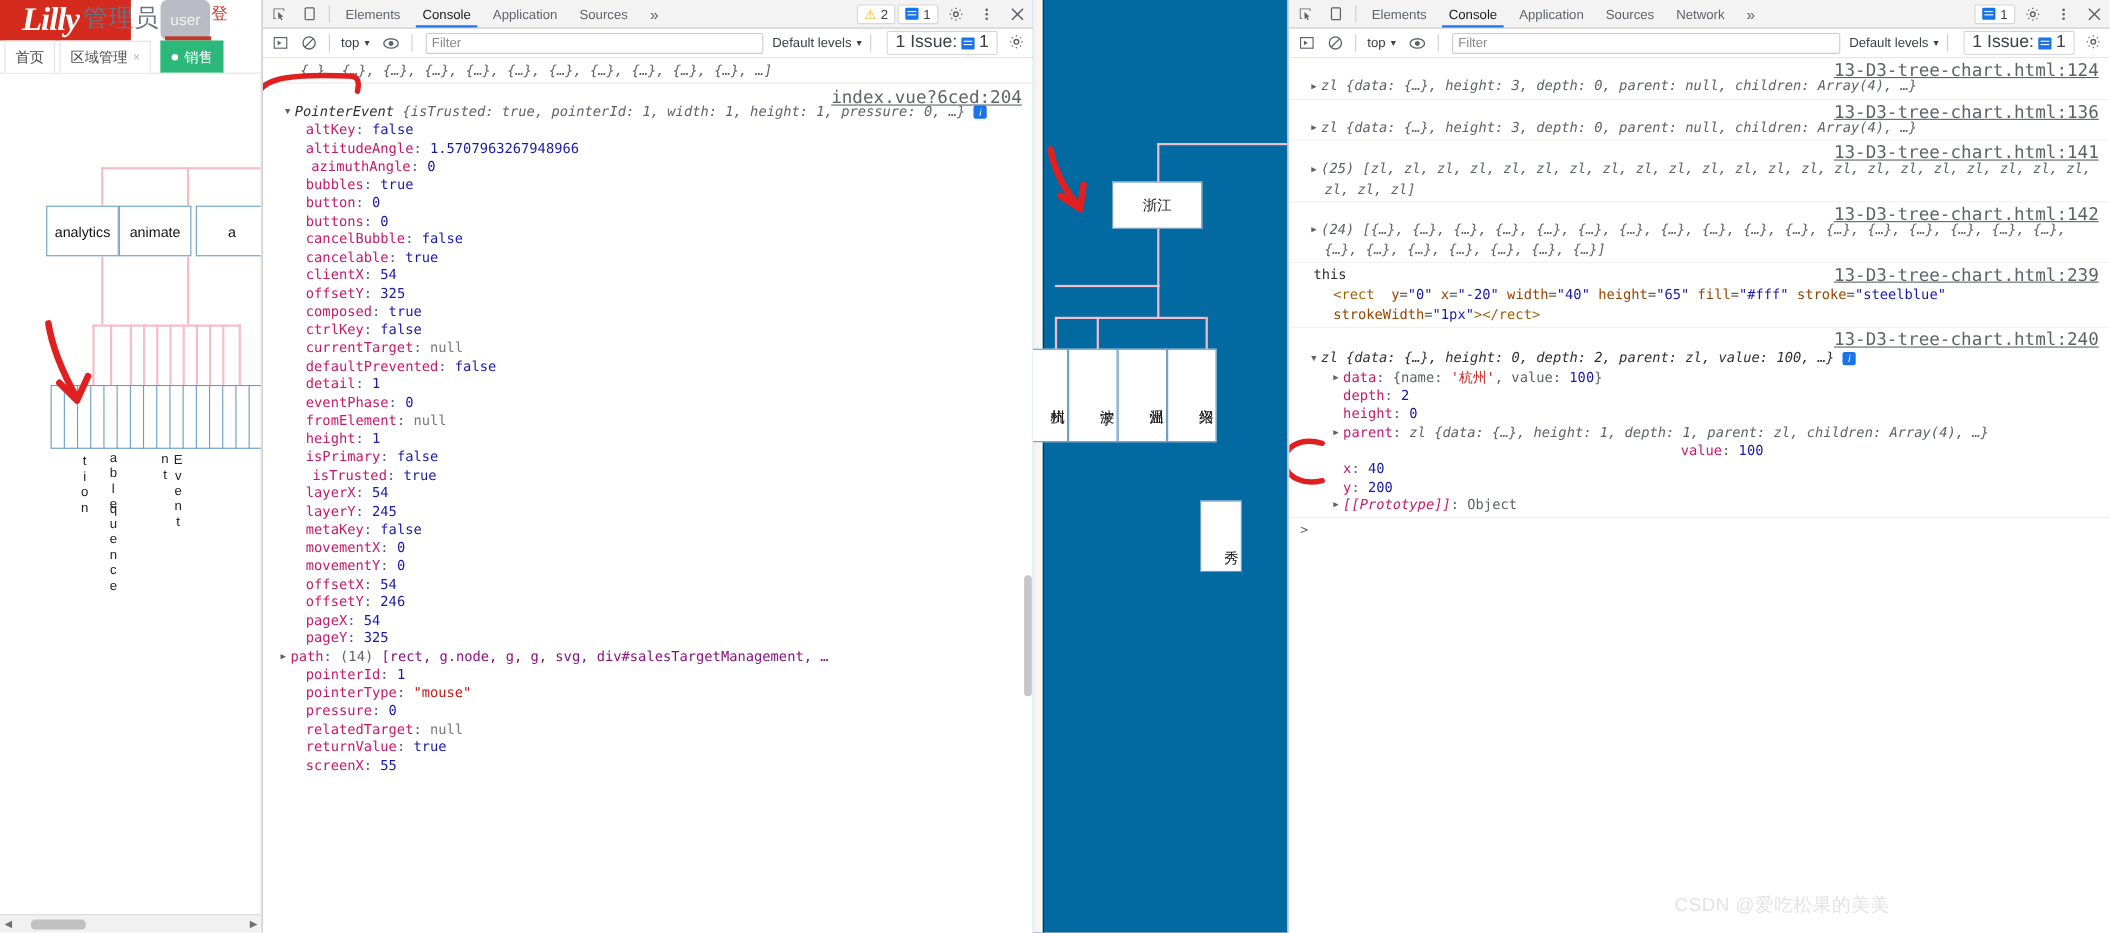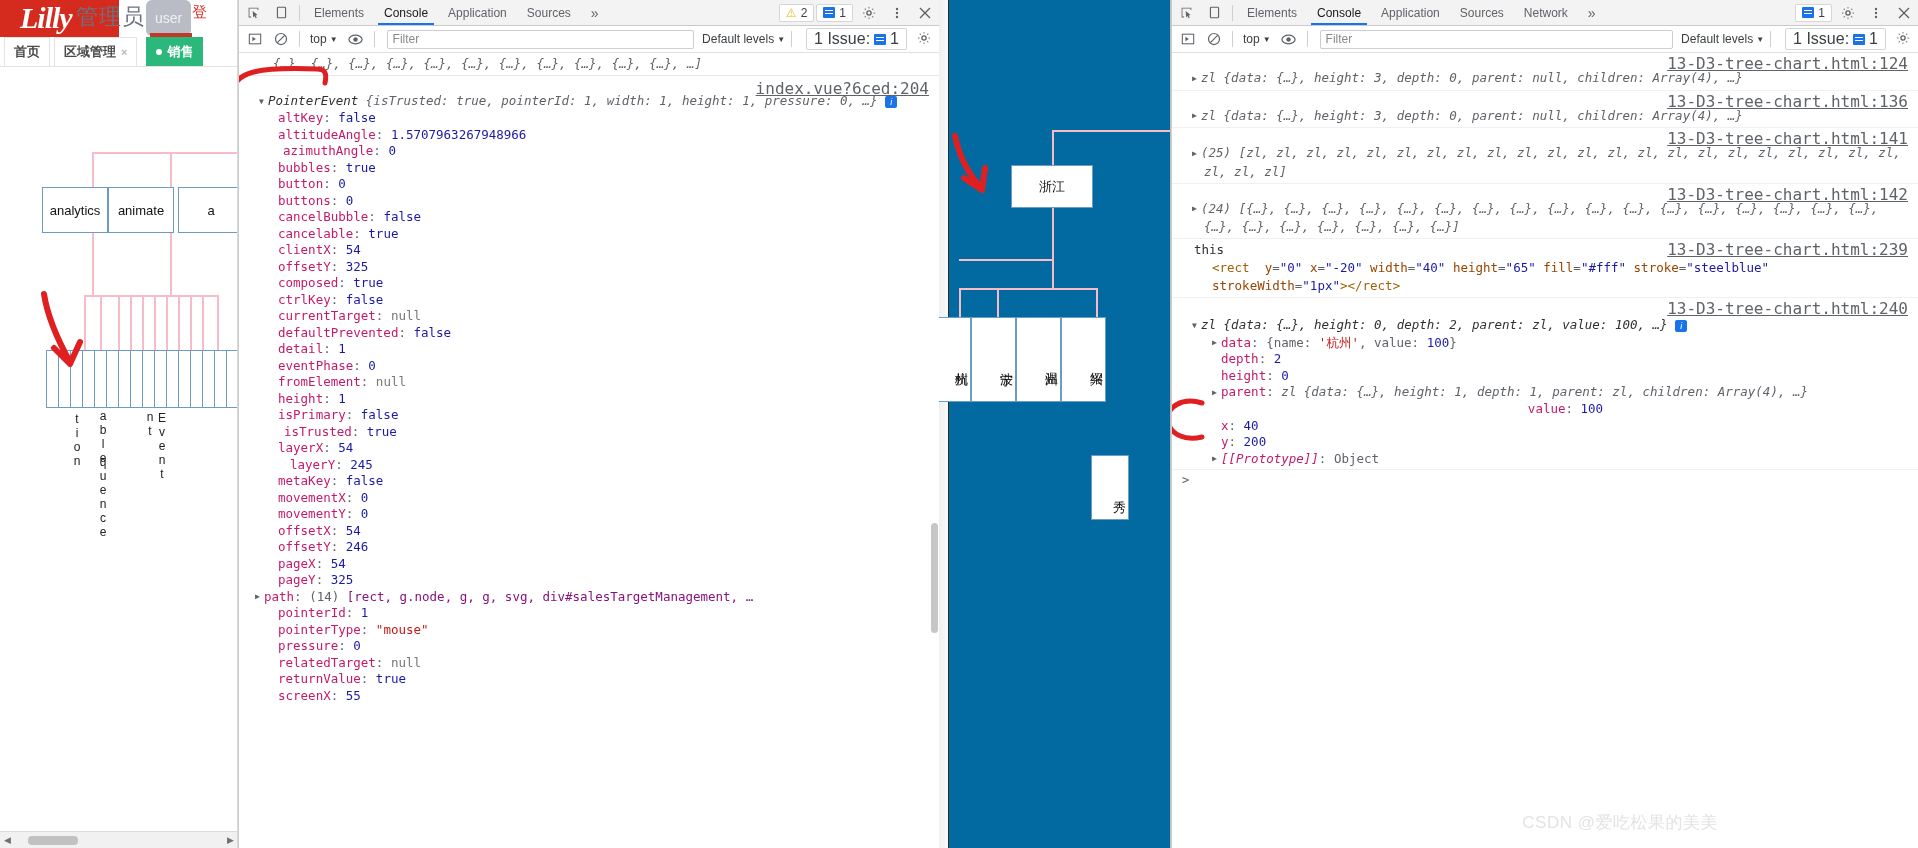--- a/index.html
+++ b/index.html
@@ -38,21 +38,21 @@
   }
   .user-chip-red {
     position:absolute; left:150px; top:33px; width:42px; height:4px; background:#c0392b;
   }
   .cn-red {
     position:absolute; left:192px; top:3px; font-size:15px; color:#d52b1e;
   }
   .tabrow {
     position:absolute; left:0; top:37px; width:238px; height:30px;
     background:#fff; border-bottom:1px solid #e3e3e3;
-    display:flex; align-items:stretch;font-weight:bold;
+    display:flex; align-items:stretch;
   }
   .tabrow .tab {
     border:1px solid #e3e3e3; border-bottom:none; margin-left:4px;
     padding:0 9px; font-size:13px; color:#4a4a4a;
     display:flex; align-items:center; gap:5px; background:#fff;
   }
   .tabrow .tab.green { background:#2cb87a; color:#fff; border-color:#2cb87a; margin-left:9px; }
   .tabrow .tab .dot { width:6px; height:6px; border-radius:50%; background:#fff; }
   .tabrow .tab .x { color:#b7b7b7; font-size:11px; }
 
@@ -428,21 +428,21 @@
           <div class="prop" style="padding-left: 39px;"><span class="pname">ctrlKey</span><span class="gray">: </span><span class="pval-bool">false</span></div>
           <div class="prop" style="padding-left: 39px;"><span class="pname">currentTarget</span><span class="gray">: </span><span class="pval-null">null</span></div>
           <div class="prop" style="padding-left: 39px;"><span class="pname">defaultPrevented</span><span class="gray">: </span><span class="pval-bool">false</span></div>
           <div class="prop" style="padding-left: 39px;"><span class="pname">detail</span><span class="gray">: </span><span class="pval-num">1</span></div>
           <div class="prop" style="padding-left: 39px;"><span class="pname">eventPhase</span><span class="gray">: </span><span class="pval-num">0</span></div>
           <div class="prop" style="padding-left: 39px;"><span class="pname">fromElement</span><span class="gray">: </span><span class="pval-null">null</span></div>
           <div class="prop" style="padding-left: 39px;"><span class="pname">height</span><span class="gray">: </span><span class="pval-num">1</span></div>
           <div class="prop" style="padding-left: 39px;"><span class="pname">isPrimary</span><span class="gray">: </span><span class="pval-bool">false</span></div>
           <div class="prop" style="padding-left: 45px;"><span class="pname">isTrusted</span><span class="gray">: </span><span class="pval-bool">true</span></div>
           <div class="prop" style="padding-left: 39px;"><span class="pname">layerX</span><span class="gray">: </span><span class="pval-num">54</span></div>
-          <div class="prop" style="padding-left: 51px;"><span class="pname">layerY</span><span class="gray">: </span><span class="pval-num">245</span></div>
+          <div class="prop" style="padding-left: 39px;"><span class="pname">layerY</span><span class="gray">: </span><span class="pval-num">245</span></div>
           <div class="prop" style="padding-left: 39px;"><span class="pname">metaKey</span><span class="gray">: </span><span class="pval-bool">false</span></div>
           <div class="prop" style="padding-left: 39px;"><span class="pname">movementX</span><span class="gray">: </span><span class="pval-num">0</span></div>
           <div class="prop" style="padding-left: 39px;"><span class="pname">movementY</span><span class="gray">: </span><span class="pval-num">0</span></div>
           <div class="prop" style="padding-left: 39px;"><span class="pname">offsetX</span><span class="gray">: </span><span class="pval-num">54</span></div>
           <div class="prop" style="padding-left: 39px;"><span class="pname">offsetY</span><span class="gray">: </span><span class="pval-num">246</span></div>
           <div class="prop" style="padding-left: 39px;"><span class="pname">pageX</span><span class="gray">: </span><span class="pval-num">54</span></div>
           <div class="prop" style="padding-left: 39px;"><span class="pname">pageY</span><span class="gray">: </span><span class="pval-num">325</span></div>
         </div>
 
       <div class="prop" style="padding-left:16px;">

